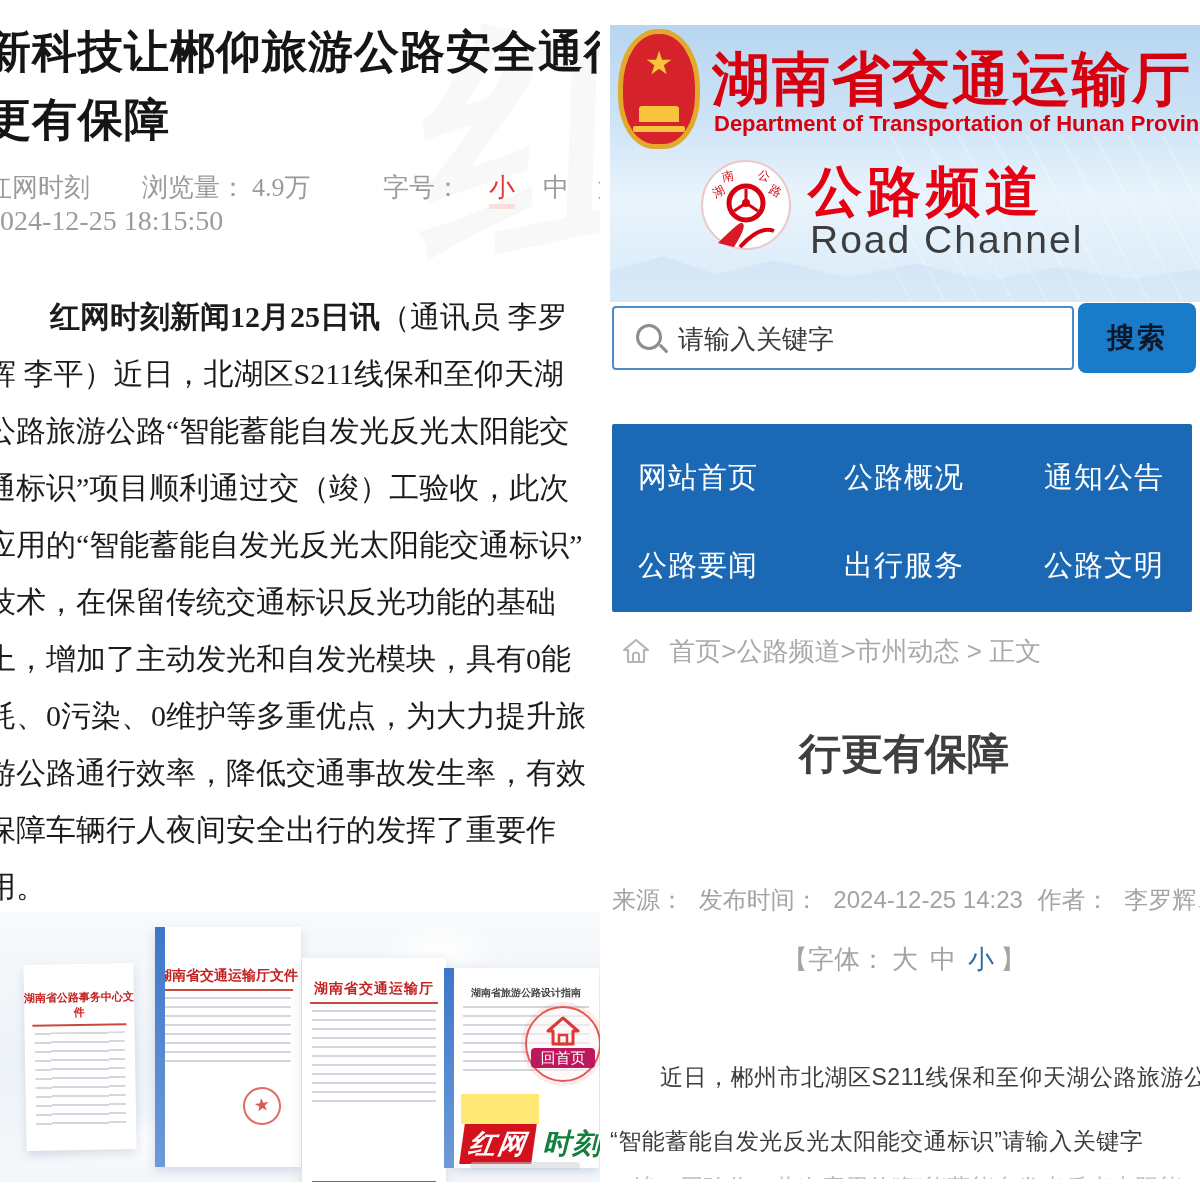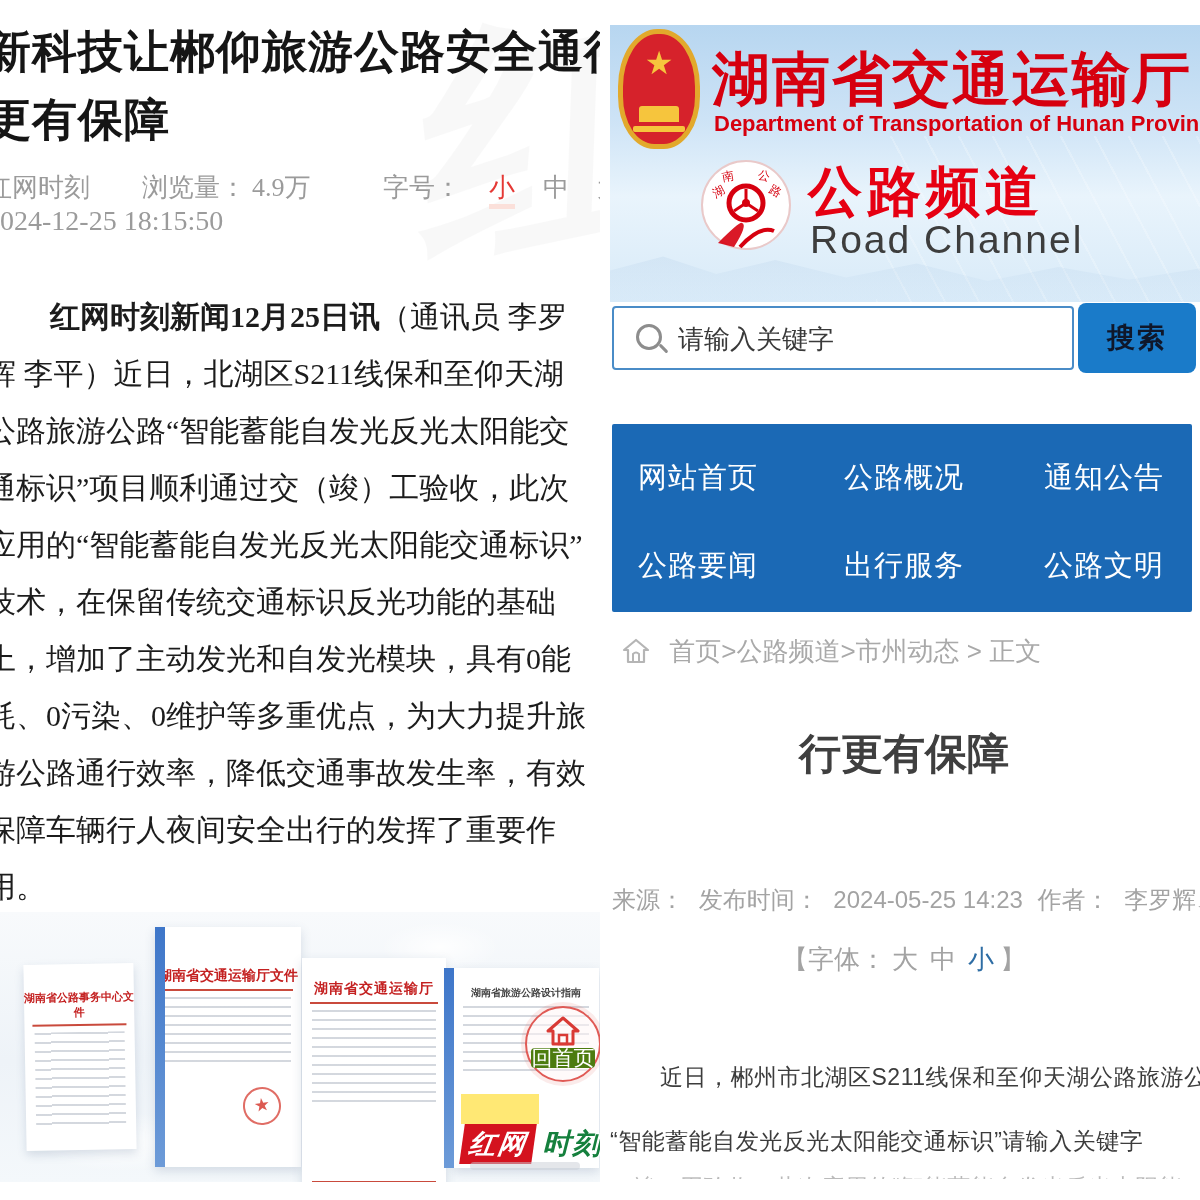--- a/index.html
+++ b/index.html
@@ -40,22 +40,22 @@
   .doc-lines.tall{height:96px;}
   .spine{position:absolute;top:0;width:10px;height:100%;background:linear-gradient(180deg,#3e76c9,#6d9bd8);}
   .seal{position:absolute;width:34px;height:34px;border:2px solid rgba(214,60,50,.75);border-radius:50%;
         color:rgba(214,60,50,.85);font-size:18px;text-align:center;line-height:32px;transform:rotate(-8deg);}
   .doc-highlight{position:absolute;left:8px;width:78px;height:30px;background:#ffe45c;opacity:.85;}
   .doc-footrule{position:absolute;left:10px;right:10px;bottom:14px;height:3px;background:#c94a3c;}
   .home-badge{position:absolute;left:525px;top:1006px;width:72px;height:72px;border-radius:50%;
               background:rgba(255,245,245,.55);border:2px solid #e05a55;box-shadow:0 0 0 4px rgba(224,90,85,.12);
               text-align:center;cursor:pointer;}
   .home-badge svg{margin-top:8px;}
-  .home-badge-label{display:block;margin:-2px auto 0;width:64px;background:#4d7c0f;color:#fff;
-                    font-size:21px;line-height:20px;border-radius:4px;}
+  .home-badge-label{display:block;margin:-2px auto 0;width:64px;background:#be185d;color:#fff;
+                    font-size:15px;line-height:20px;border-radius:4px;}
   .brand{position:absolute;left:462px;top:1124px;white-space:nowrap;font-style:italic;font-weight:900;}
   .brand-box{display:inline-block;background:#d4121e;color:#fff;font-size:27px;padding:2px 7px;
              transform:skewX(-8deg);letter-spacing:2px;}
   .brand-script{display:inline-block;color:#15803d;font-size:28px;margin-left:4px;letter-spacing:2px;
       text-shadow:-1px -1px 0 #fff,1px -1px 0 #fff,-1px 1px 0 #fff,1px 1px 0 #fff;}
   .brand-slogan{position:absolute;left:470px;top:1162px;width:110px;height:8px;border-radius:4px;
       background:#c9ced6;opacity:.5;}
   
   .right-page{position:absolute;left:608px;top:0;width:592px;height:1200px;overflow:hidden;background:#fff;}
   .banner{position:absolute;left:2px;top:25px;width:590px;height:277px;overflow:hidden;
@@ -257,21 +257,21 @@
       <span>首页&gt;公路频道&gt;市州动态 &gt; 正文</span>
     </div>
 
     <h2 class="art-title">
       <span>行更有保障</span>
     </h2>
 
     <div class="art-meta">
       <span>来源：</span>
       <span>发布时间：</span>
-      <span>2024-05-25 14:23</span>
+      <span>2024-12-25 14:23</span>
       <span>作者：</span>
       <span>李罗辉、李平</span>
     </div>
 
     <div class="art-font">
       <span>【字体：</span><span class="af-item">大</span><span class="af-item">中</span><span class="af-item af-active">小</span><span>】</span>
     </div>
 
     <p class="ab-line ab-1">近日，郴州市北湖区S211线保和至仰天湖公路旅游公路</p>
     <p class="ab-line ab-2">“智能蓄能自发光反光太阳能交通标识”请输入关键字</p>

